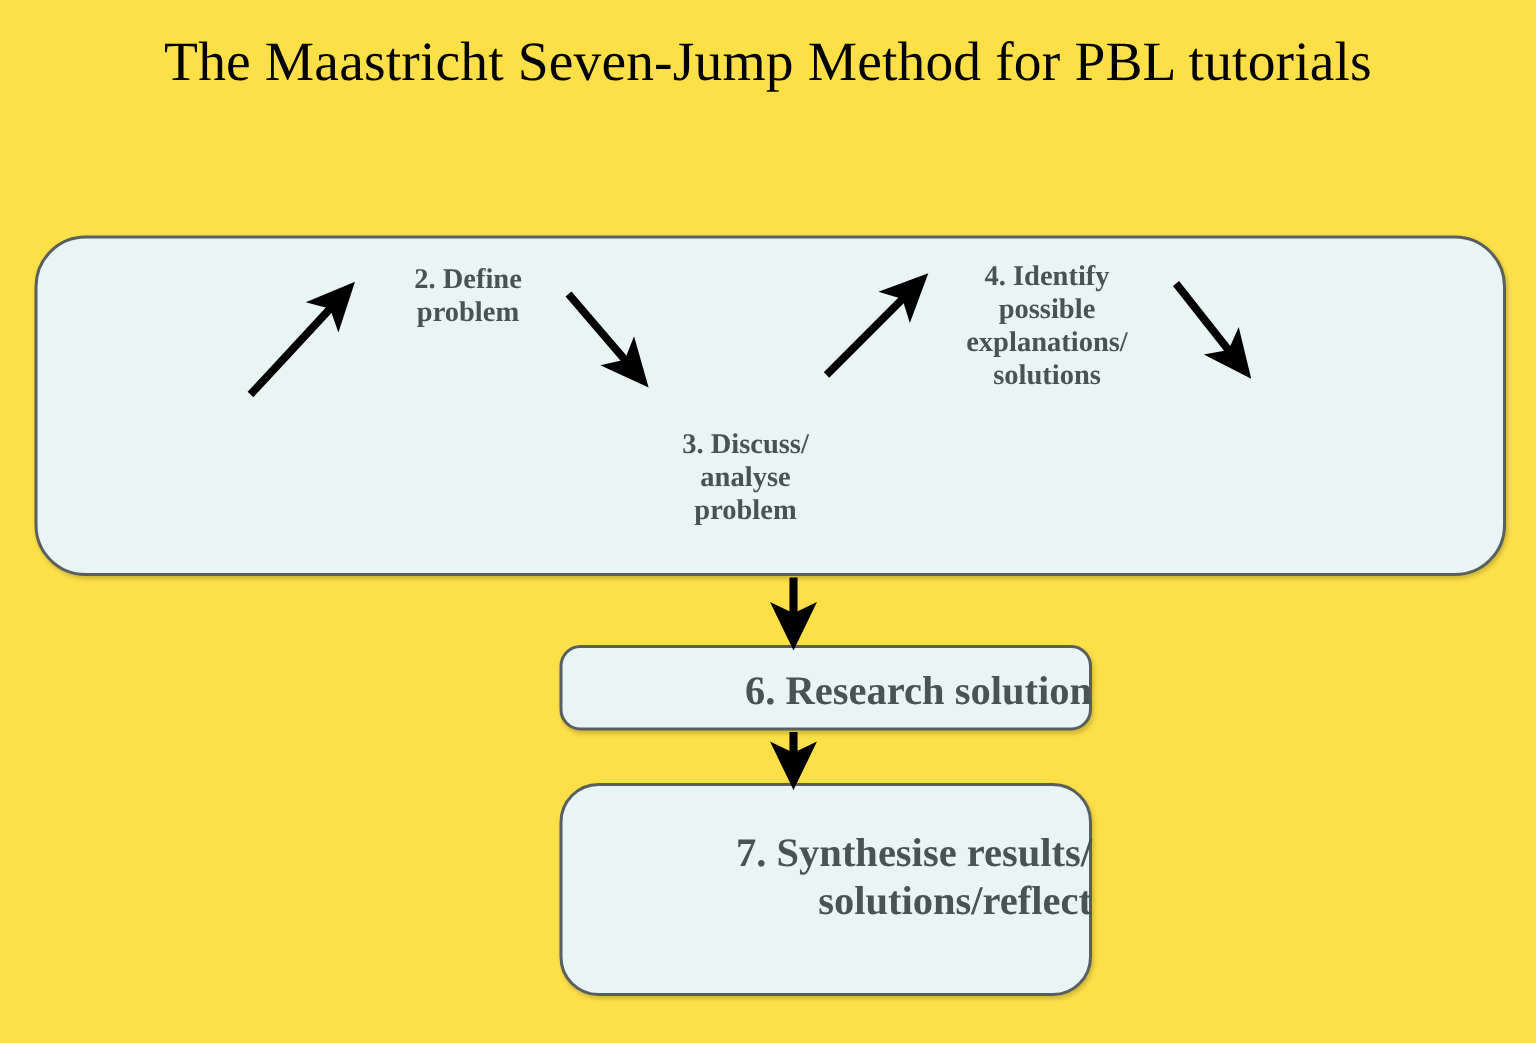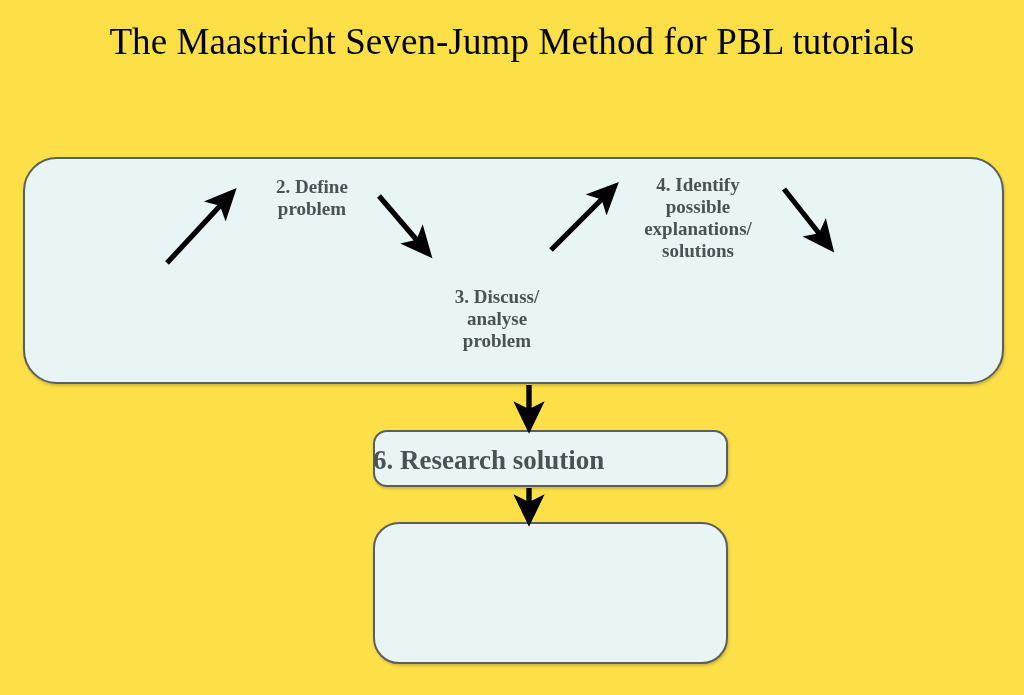--- a/index.html
+++ b/index.html
@@ -79,21 +79,21 @@
   #step4 { left: 586px; top: 174px; width: 224px; }
   #step5 { left: 808px; top: 250px; width: 196px; }
 
   .boxlabel {
     position: absolute;
     color: #495355;
     font-family: "Liberation Serif", "DejaVu Serif", serif;
     font-weight: bold;
     font-size: 27px;
     line-height: 1.2;
-    text-align: left;
+    text-align: right;
     white-space: pre-line;
   }
   #label6 { left: 373px; top: 444px; width: 355px; }
   #label7 { left: 373px; top: 552px; width: 355px; }
 
   
   #arrows {
     position: absolute;
     left: 0;
     top: 0;
@@ -147,14 +147,16 @@
 problem</div>
 
   <div class="step" id="step4">4. Identify
 possible
 explanations/
 solutions</div>
 
 
   <div class="boxlabel" id="label6">6. Research solution</div>
 
+  <div class="boxlabel" id="label7">7. Synthesise results/
+solutions/reflect</div>
 
 </div>
 
 </body></html>

